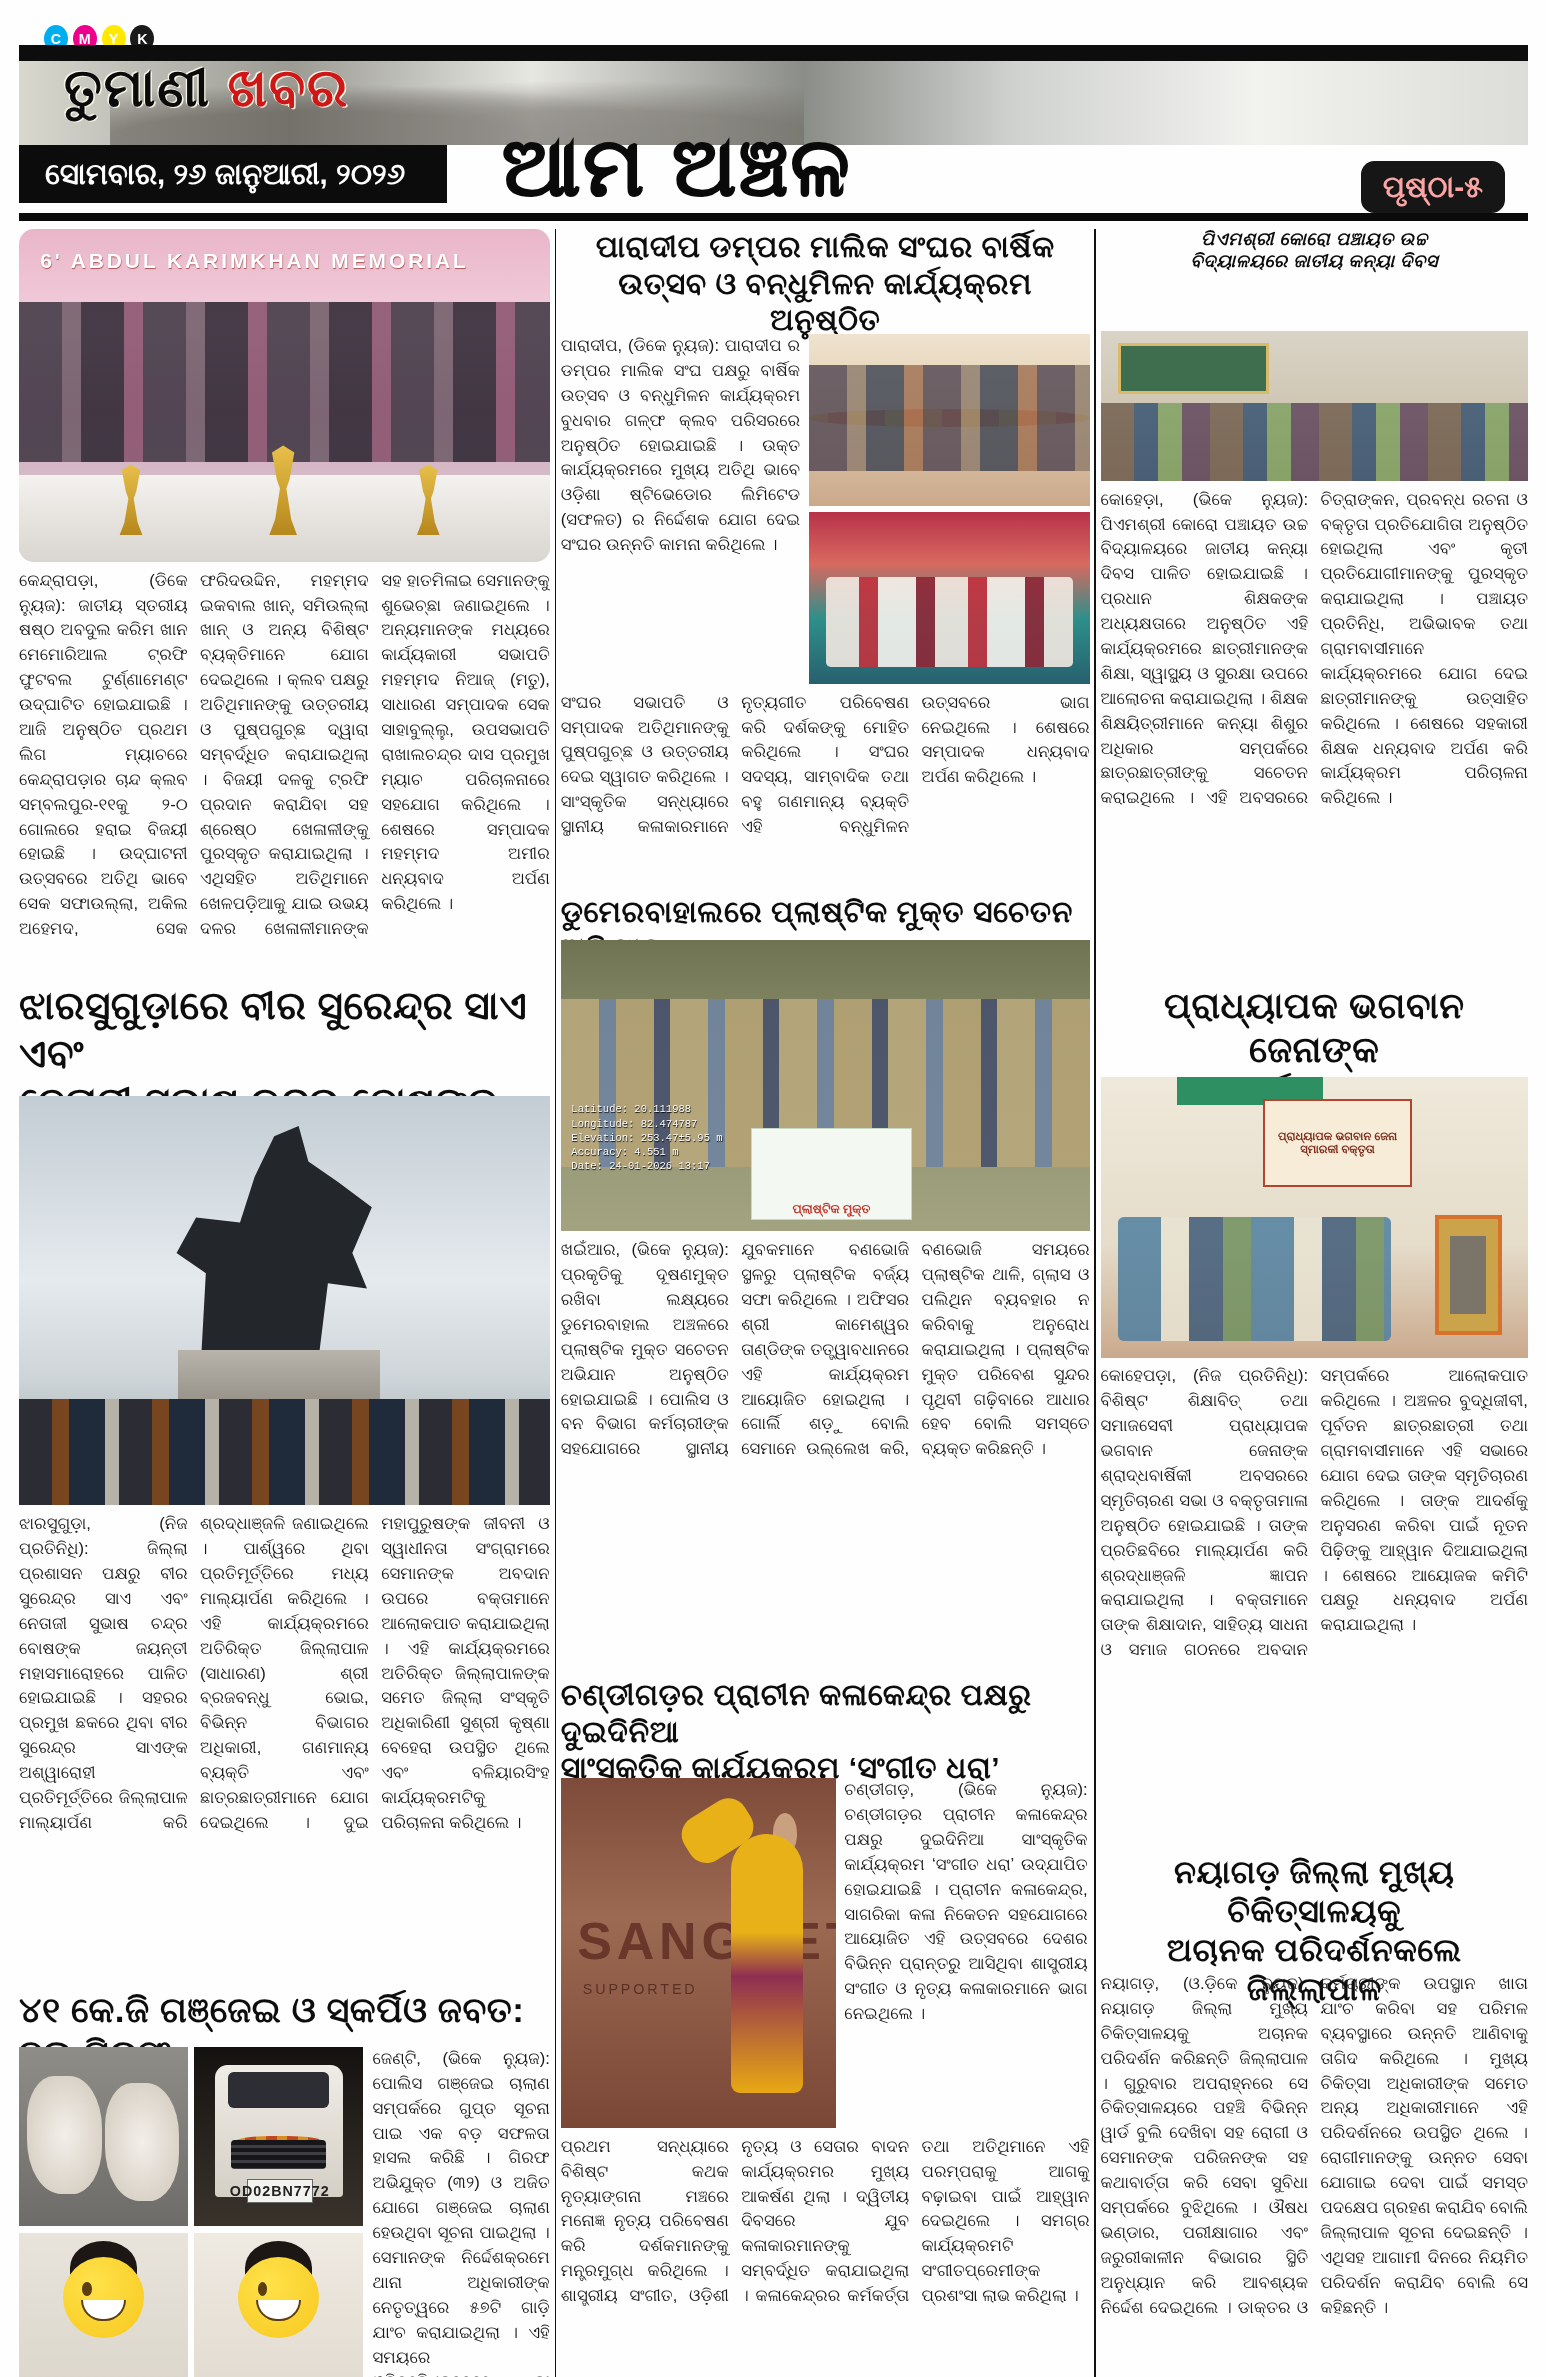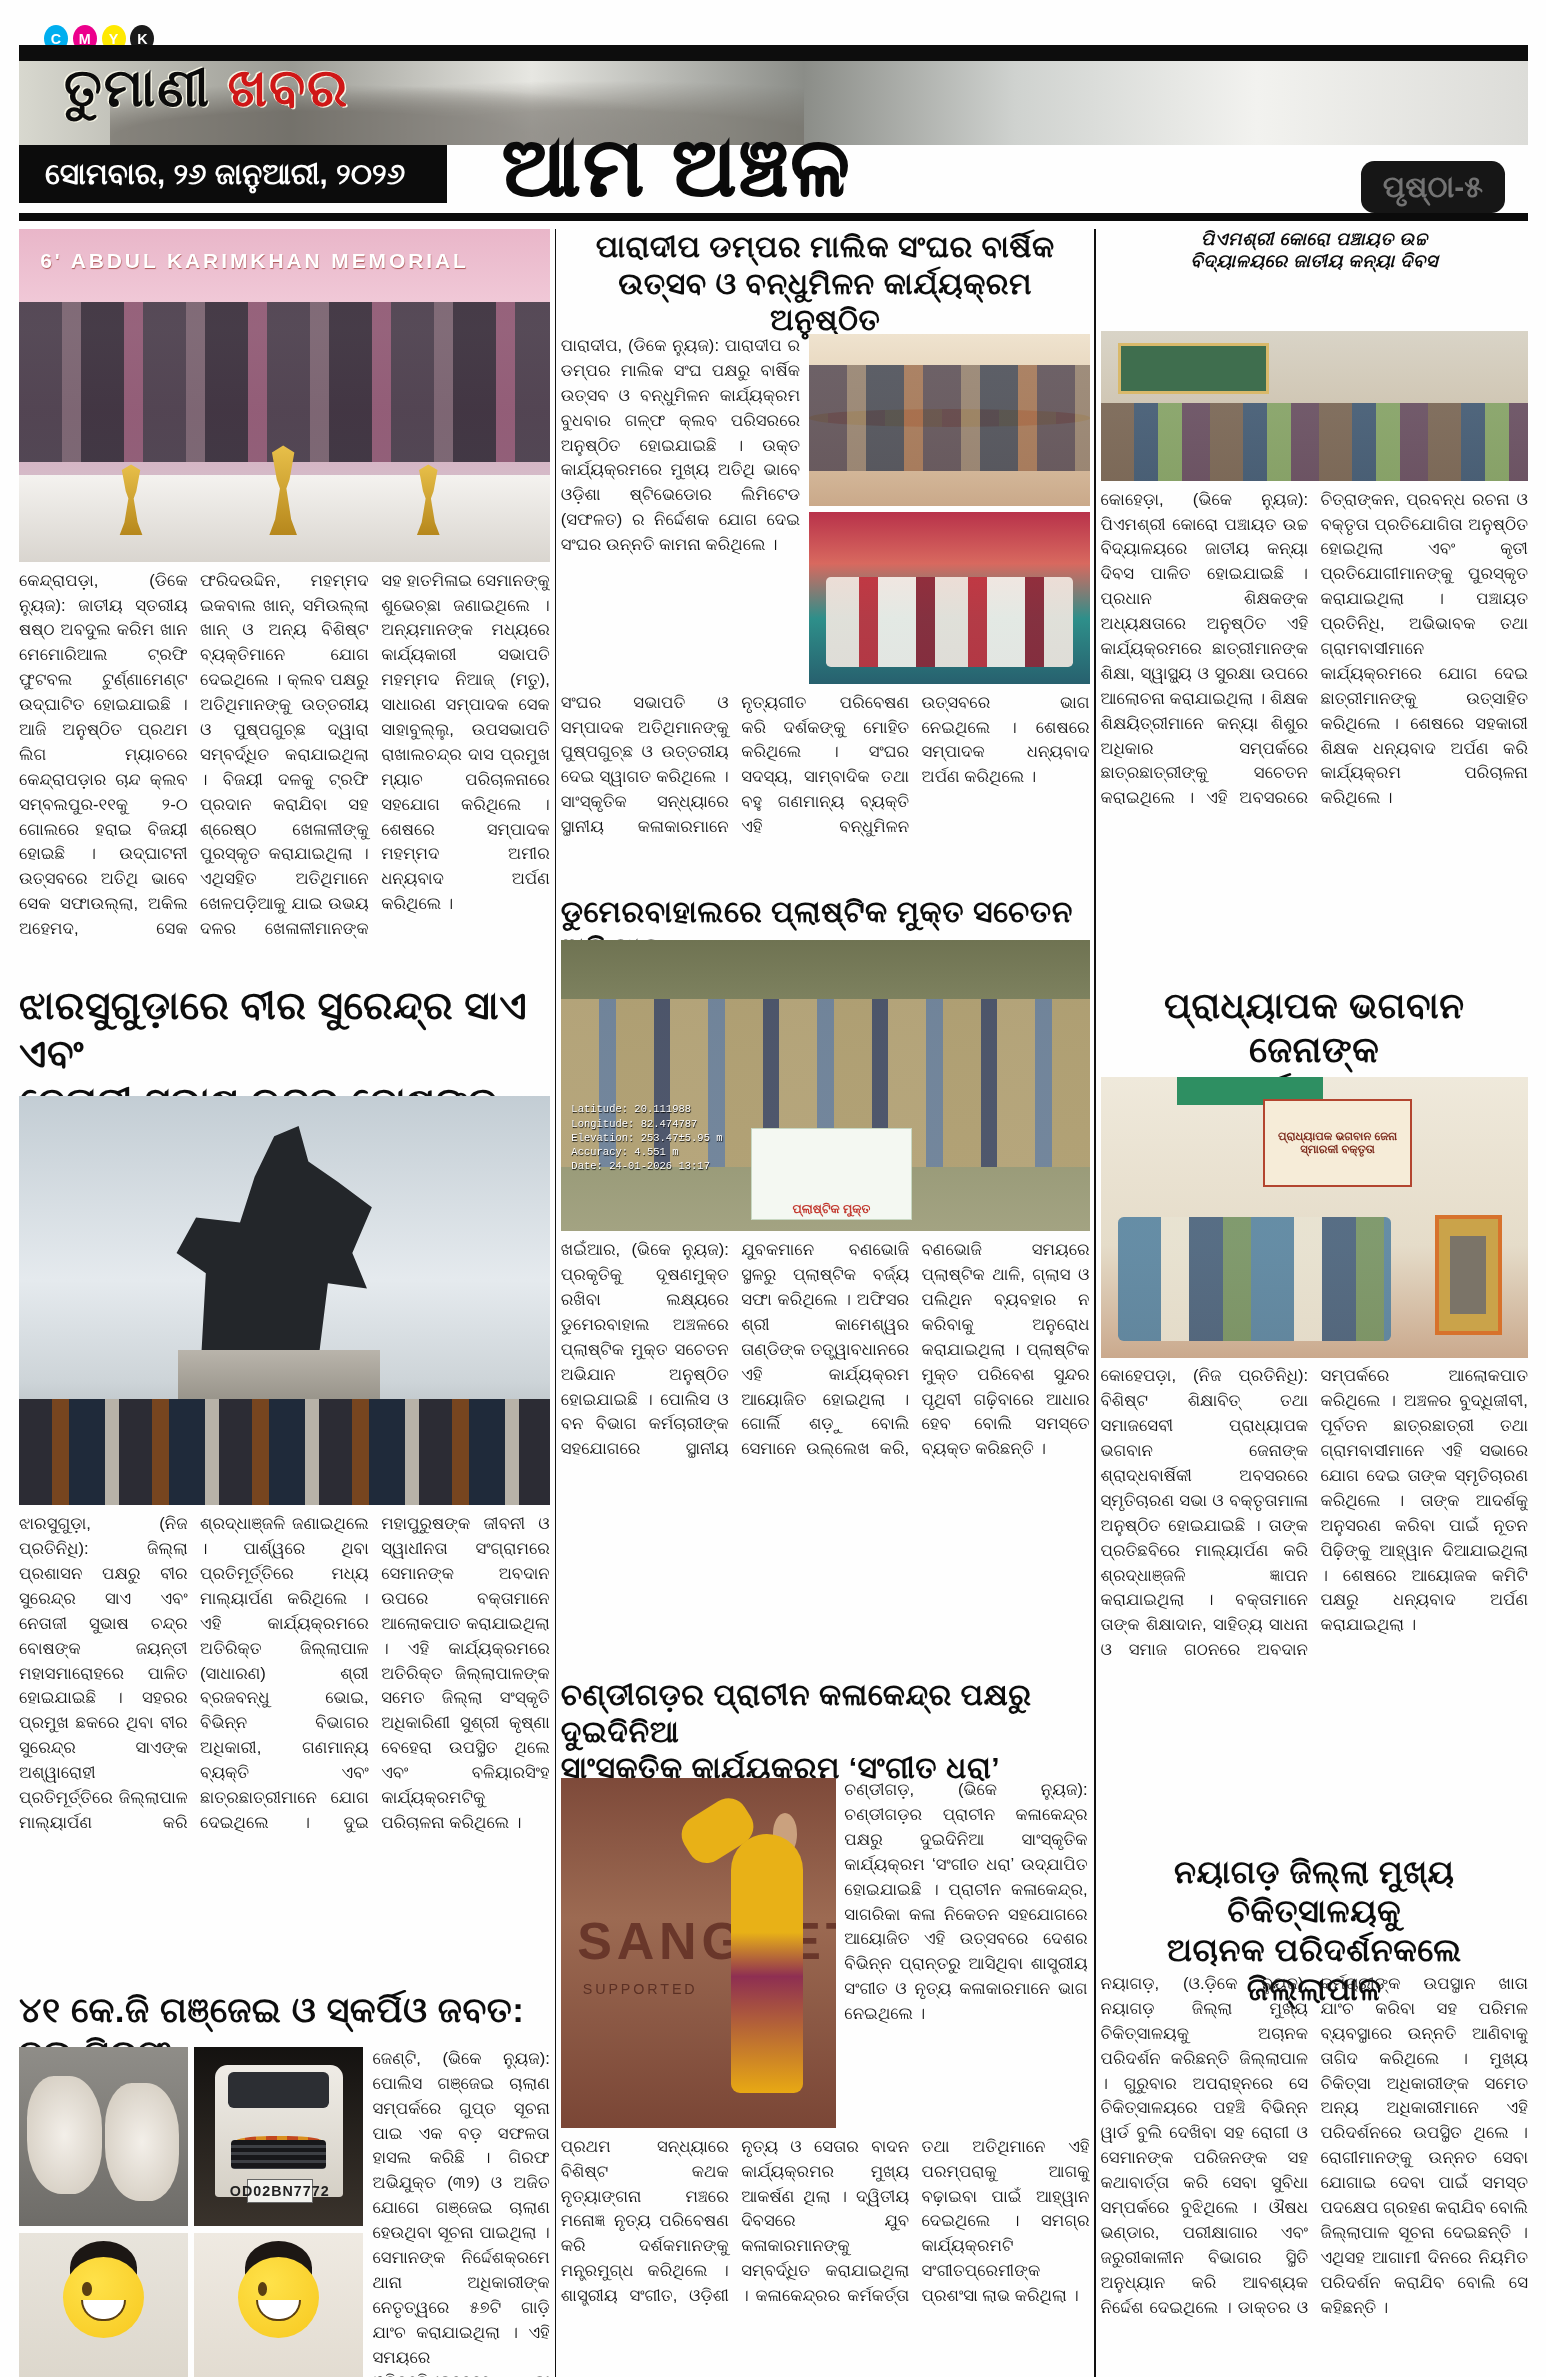--- a/index.html
+++ b/index.html
@@ -24,21 +24,21 @@
       background:radial-gradient(ellipse at 30% 90%,#55504a 0 30%,transparent 60%),
                  radial-gradient(ellipse at 70% 100%,#6e6a62 0 35%,transparent 65%);
       opacity:.55;}
   .mast-small{position:absolute;left:64px;top:57px;font-size:53px;font-weight:900;color:#0b0b0b;
       letter-spacing:1.9px;text-shadow:1.4px 1.4px 0 #f5f3e4,-1.4px -1.4px 0 #f5f3e4;z-index:3;}
   .mast-small b{color:#cf1717;}
   .date-bar{position:absolute;left:19px;top:145px;width:402px;height:58px;background:#0c0c0c;color:#fff;
       display:flex;align-items:center;padding-left:26px;font-size:29.5px;font-weight:bold;z-index:4;}
   .mast-main{position:absolute;left:502px;top:121px;font-size:81px;font-weight:900;color:#0a0a0a;
       letter-spacing:2.9px;-webkit-text-stroke:1.4px #0a0a0a;text-shadow:0 0 0 #fff,1.9px 1.9px 0 #ffffff inset;z-index:3;}
-  .page-badge{position:absolute;right:42px;top:161px;background:#161616;color:#737373;border-radius:13.3px;
+  .page-badge{position:absolute;right:42px;top:161px;background:#161616;color:#fca5a5;border-radius:13.3px;
       font-size:30px;font-weight:bold;padding:8.6px 22px;z-index:4;}
   .head-rule{position:absolute;left:19px;top:213px;width:1509px;height:7.6px;background:#0b0b0b;}
 
   
   .content{position:absolute;left:19px;top:229px;width:1509px;height:2316px;display:flex;}
   .colL{width:534px;}
   .colM{width:532px;}
   .colR{width:430px;}
   .vrule{width:1.4px;background:#111;margin:0 4.8px;}
 
@@ -47,21 +47,21 @@
   .hl.c{text-align:center;}
   .body-txt{font-size:16.6px;line-height:1.5;text-align:justify;color:#161616;
       column-gap:12.4px;overflow:hidden;}
   .cols3{column-count:3;}
   .cols2{column-count:2;}
   .cols1{column-count:1;}
 
   .photo{position:relative;overflow:hidden;background:#777;}
 
   
-  .scene-football{background:linear-gradient(180deg,#e9b6c9 0%,#f3cfdc 30%,#d9a8bd 55%,#cfd3d6 100%);}
+  .scene-football{background:linear-gradient(180deg,#e9b6c9 0%,#f3cfdc 30%,#d9a8bd 55%,#cfd3d6 100%);border-radius:15px;}
   .scene-football .banner{position:absolute;left:0;top:6%;width:100%;text-align:left;padding-left:4%;
       color:#fff;font-weight:bold;font-size:21px;letter-spacing:2.9px;text-shadow:0.5px 0.5px 1px #a55;}
   .scene-football .ppl{position:absolute;left:0;top:22%;width:100%;height:48%;
       background:repeating-linear-gradient(90deg,#3b3340 0 43px,#6d5a66 43px 62px,#28222e 62px 105px,#86506b 105px 124px);
       opacity:.85;}
   .scene-football .tbl{position:absolute;left:0;bottom:0;width:100%;height:26%;background:linear-gradient(#f4f2ef,#d9d5cf);}
   .trophy{position:absolute;bottom:8%;width:33px;height:71px;background:linear-gradient(#e8c04a,#b6871c);
       clip-path:polygon(50% 0,78% 8%,66% 38%,58% 48%,70% 82%,85% 100%,15% 100%,30% 82%,42% 48%,34% 38%,22% 8%);}
   
   .scene-group{background:linear-gradient(180deg,#efe3cf 0%,#e2cdb0 45%,#caa98a 100%);}

